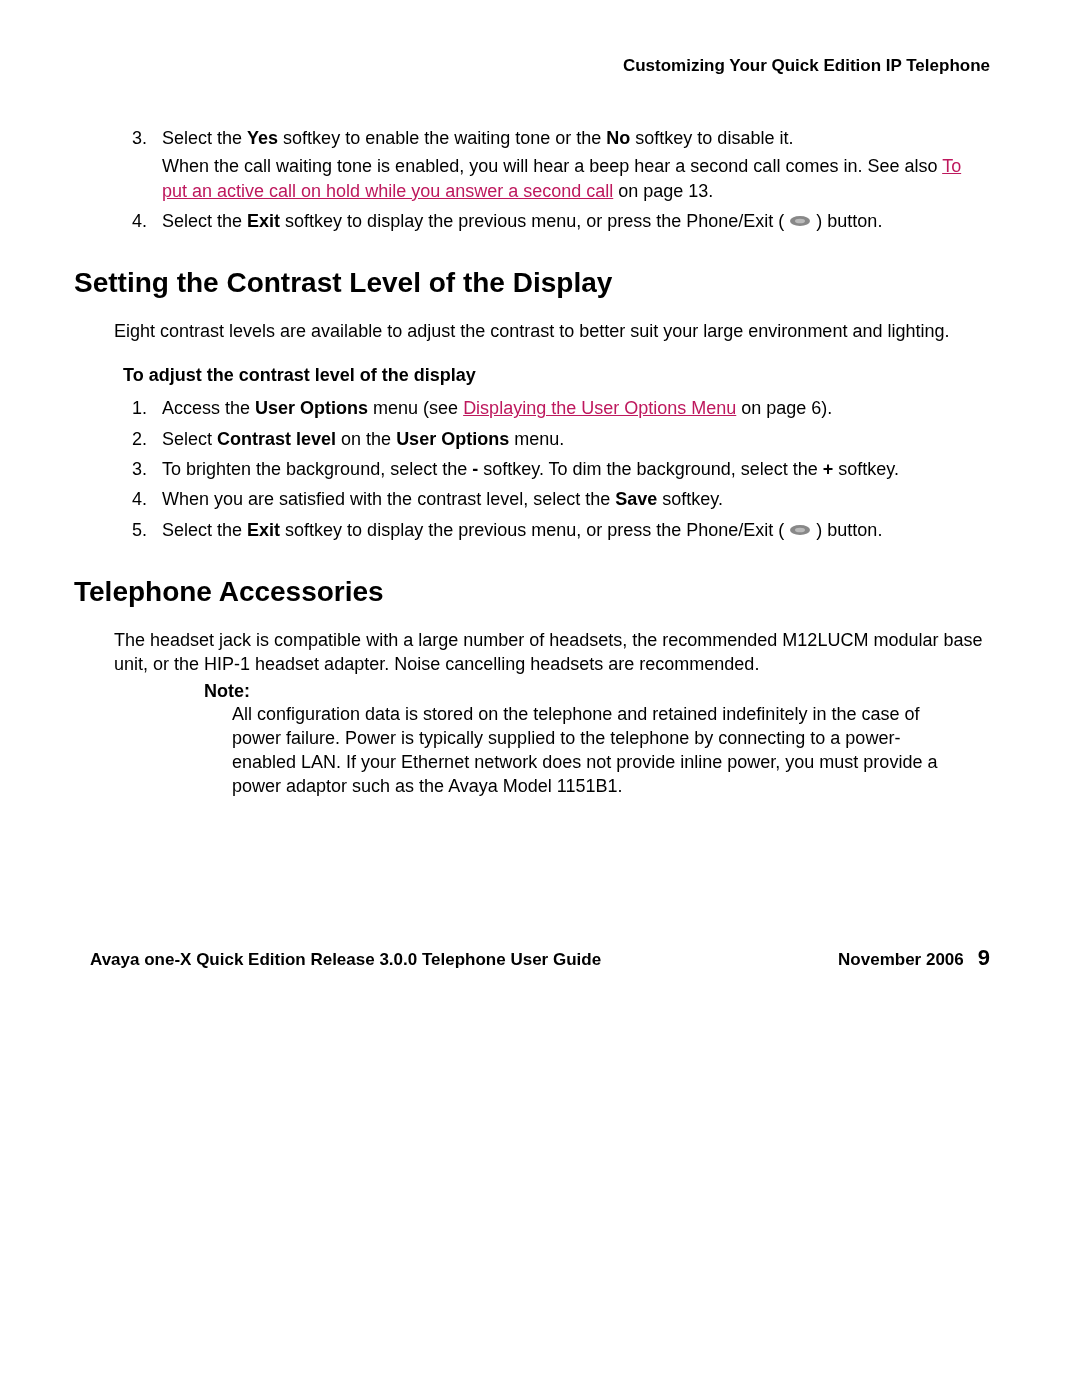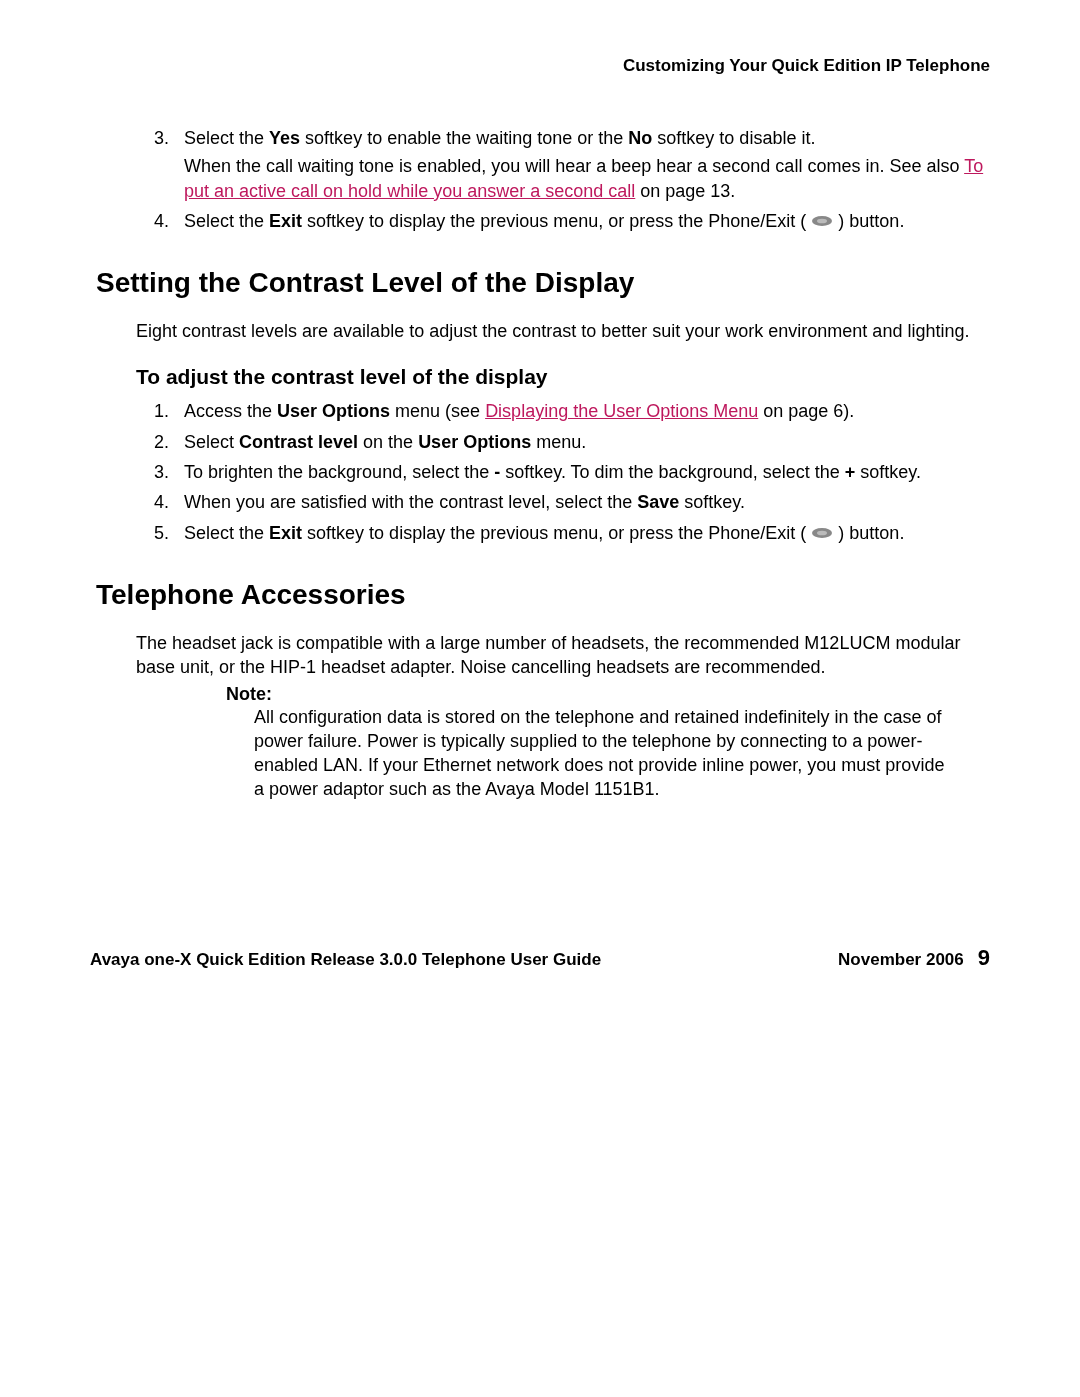--- a/index.html
+++ b/index.html
@@ -7,21 +7,21 @@
     font-size: 18px;
     color: #000;
     margin: 0;
     padding: 0;
     background: #fff;
   }
   .page {
     width: 1080px;
     height: 1006px;
     box-sizing: border-box;
-    padding: 56px 90px 30px 86px;
+    padding: 56px 90px 30px 64px;
     position: relative;
   }
   .header-title {
     text-align: right;
     font-weight: bold;
     font-size: 17px;
     margin-bottom: 50px;
   }
   .body-block {
     margin-left: 50px;
@@ -52,23 +52,24 @@
   }
   .h2 {
     font-weight: bold;
     font-size: 28px;
     margin-top: 34px;
     margin-bottom: 20px;
     margin-left: 10px;
   }
   .h3 {
     font-weight: bold;
-    font-size: 21px;
+    font-size: 18px;
     margin-top: 22px;
     margin-bottom: 10px;
+    margin-left: 9px;
   }
   .para {
     line-height: 1.35;
     margin-bottom: 4px;
   }
   .note-block {
     margin-left: 40px;
     margin-right: 40px;
   }
   .note-label {
@@ -133,21 +134,21 @@
               <ellipse cx="11" cy="6" rx="10" ry="5" fill="#888"></ellipse>
               <ellipse cx="11" cy="6" rx="5" ry="2.3" fill="#bbb"></ellipse>
             </svg></span><span> ) button.</span>
       </li>
     </ol>
   </div>
 
   <div class="h2">Setting the Contrast Level of the Display</div>
 
   <div class="body-block">
-    <div class="para">Eight contrast levels are available to adjust the contrast to better suit your work environment and lighting.</div>
+    <div class="para">Eight contrast levels are available to adjust the contrast to better suit your large environment and lighting.</div>
 
     <div class="h3">To adjust the contrast level of the display</div>
 
     <ol class="num">
       <li>
         <span class="marker">1.</span>
         <span>Access the </span><b>User Options</b><span> menu (see </span><a href="#" class="xref">Displaying the User Options Menu</a><span> on page 6).</span>
       </li>
       <li>
         <span class="marker">2.</span>

